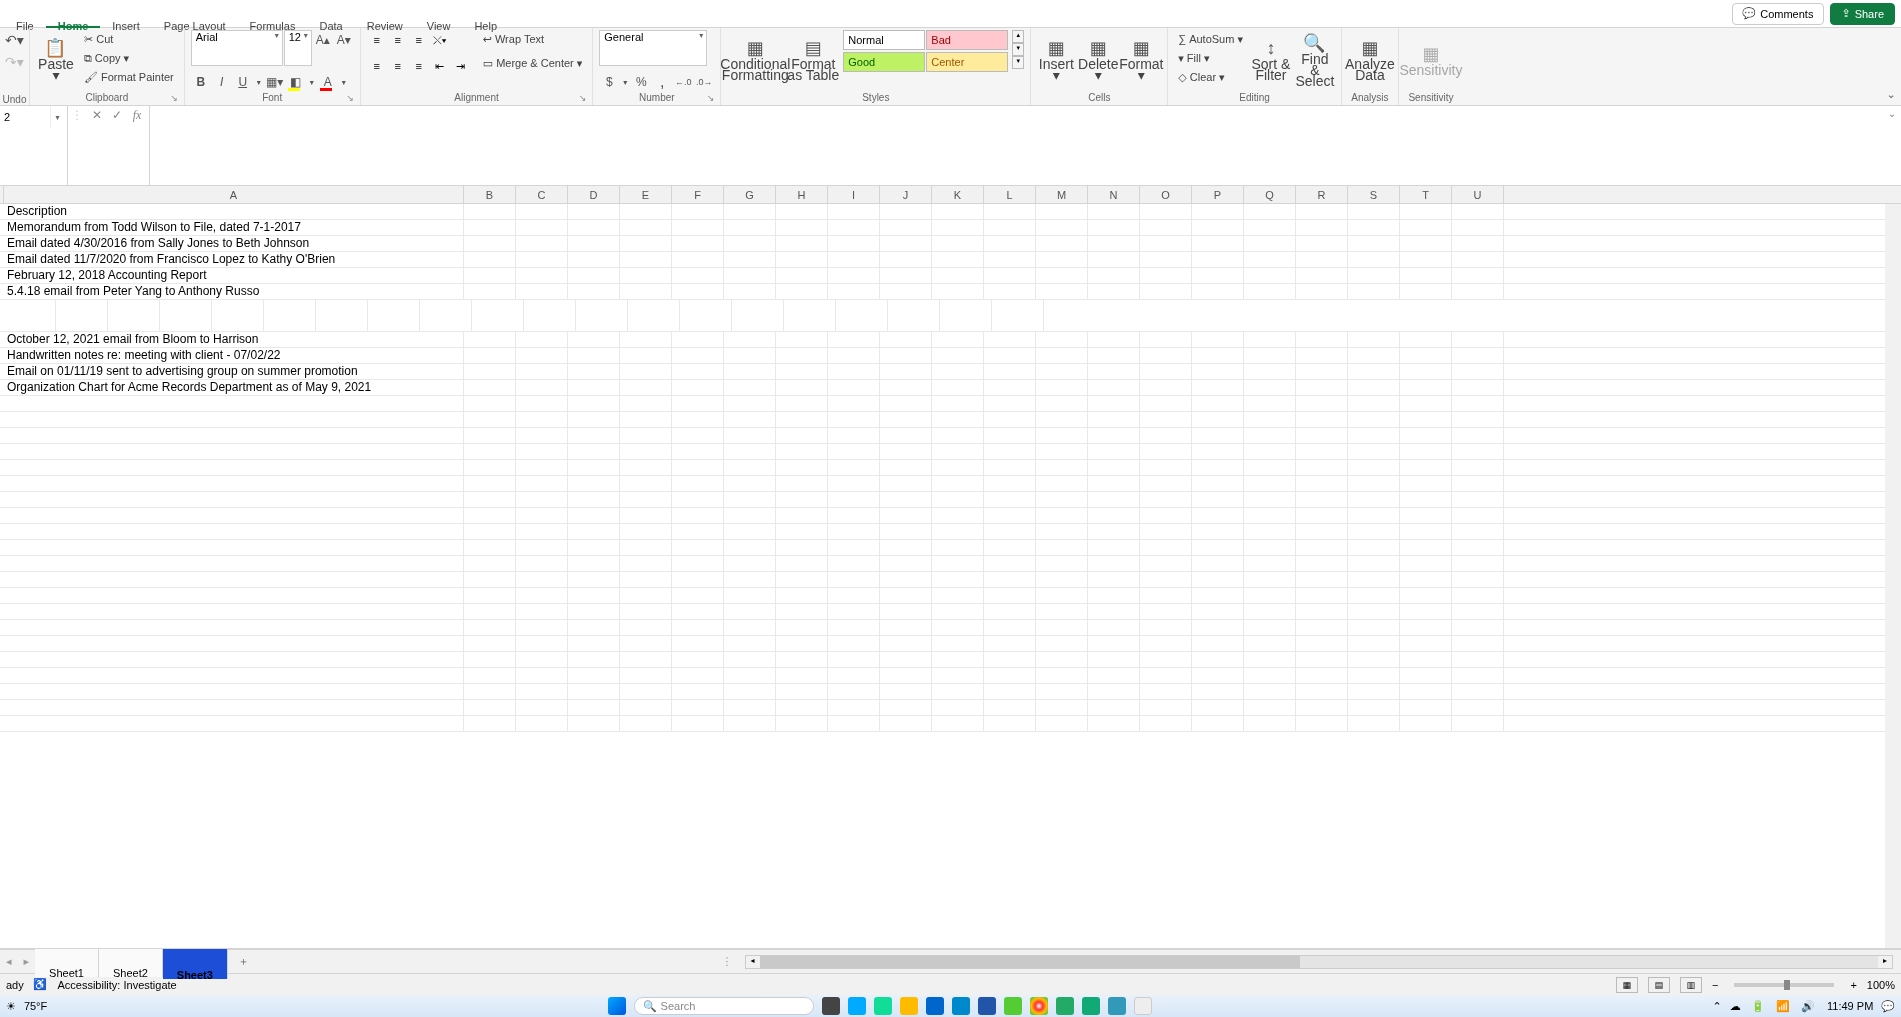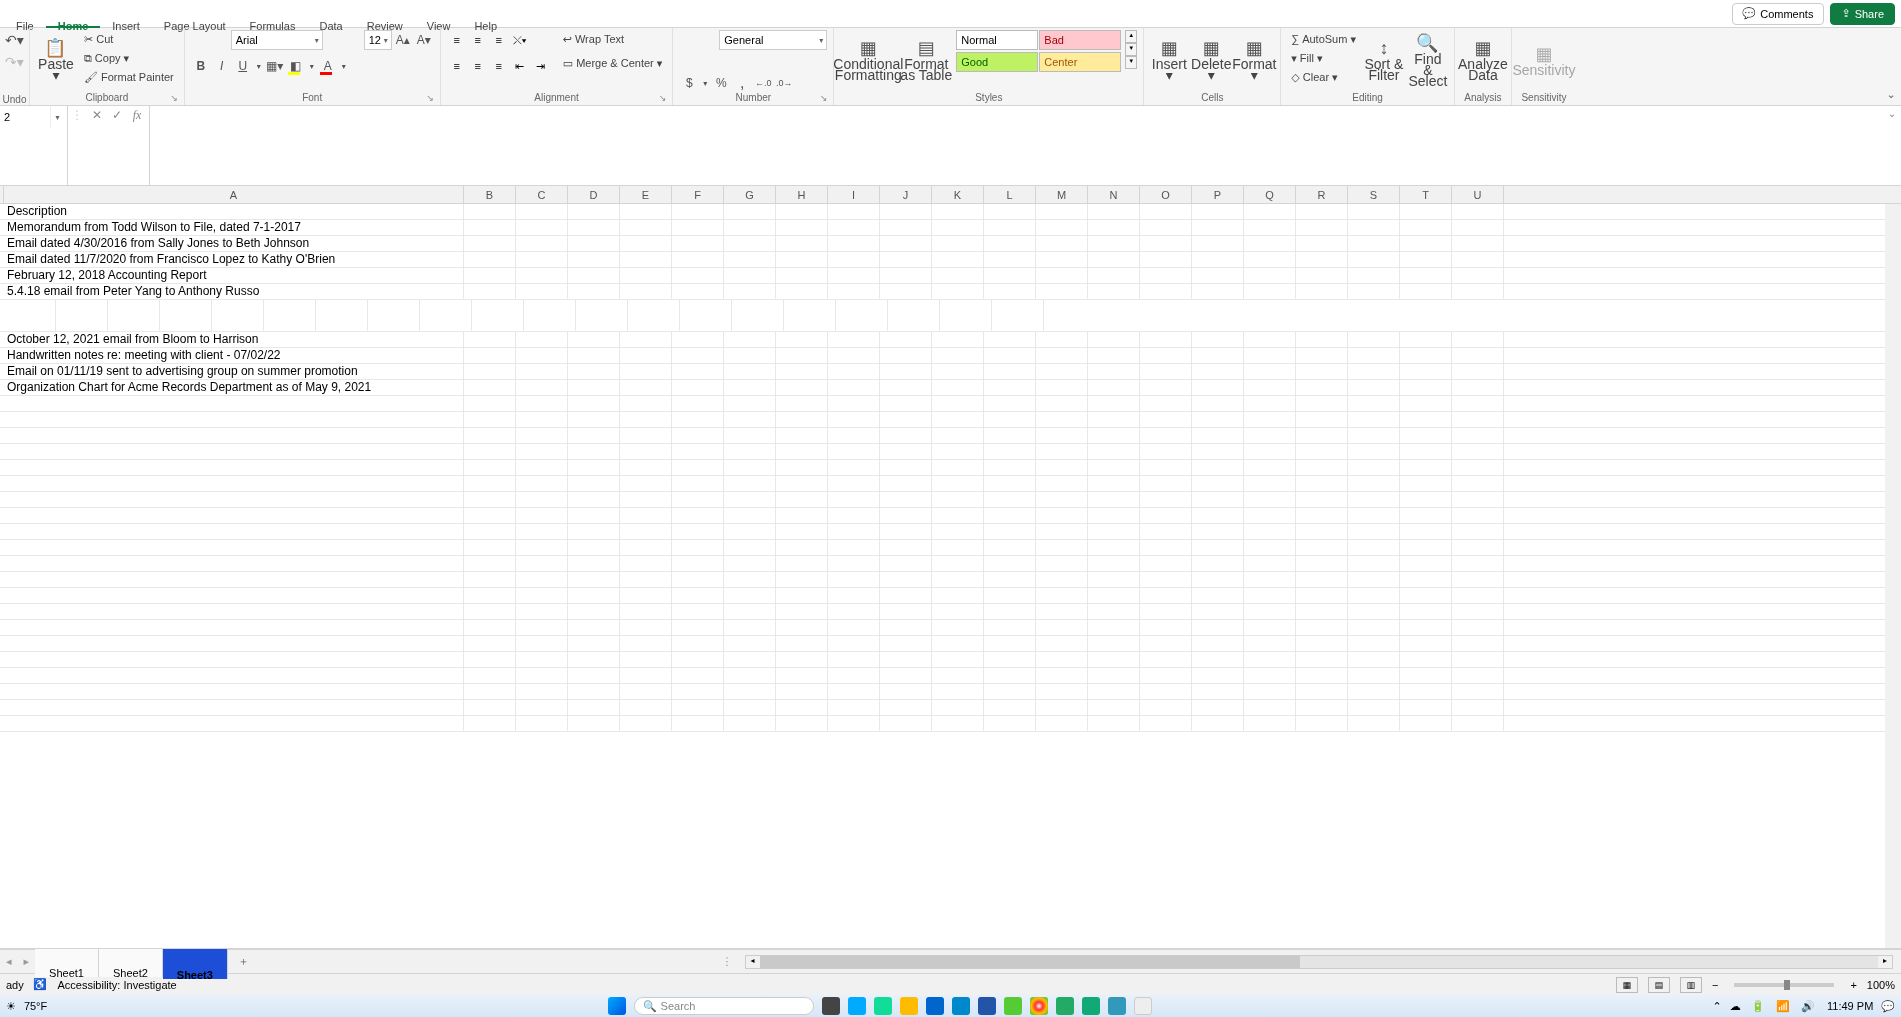--- a/index.html
+++ b/index.html
@@ -21,21 +21,21 @@
 .group .body { display: flex; align-items: flex-start; gap: 4px; height: 60px; }
 .group .label { font-size: 10px; color: #666; text-align: center; padding: 1px 0 2px; position: relative; }
 .group .label .launcher { position: absolute; right: 0; bottom: 2px; font-size: 9px; color: #888; cursor: pointer; }
 .bigbtn { display: flex; flex-direction: column; align-items: center; justify-content: center; width: 40px; height: 58px; cursor: pointer; }
 .bigbtn .ic { font-size: 18px; color: #555; }
 .bigbtn .lbl { font-size: 14px; text-align: center; line-height: 11px; color: #444; }
 .smbtn { height: 18px; display: flex; align-items: center; gap: 3px; padding: 0 4px; cursor: pointer; font-size: 11px; color: #444; }
 .stack { display: flex; flex-direction: column; gap: 1px; }
 .iconsq { width: 20px; height: 20px; display: inline-flex; align-items: center; justify-content: center; color: #555; cursor: pointer; font-size: 12px; }
 .rowbtns { display: flex; gap: 1px; }
-.select { height: 20px; border: 1px solid #ccc; background: #fff; font-size: 11px; padding: 0 16px 0 4px; position: relative; cursor: pointer; display: inline-flex; align-items: center; margin-left: 40px; }
+.select { height: 36px; border: 1px solid #ccc; background: #fff; font-size: 11px; padding: 0 16px 0 4px; position: relative; cursor: pointer; display: inline-flex; align-items: flex-start; }
 .select .arr { position: absolute; right: 3px; font-size: 8px; color: #666; }
 .fontname { width: 92px; }
 .fontsize { width: 28px; }
 .numfmt { width: 108px; }
 .align-ic { width: 20px; height: 20px; border: 1px solid transparent; display: inline-flex; align-items: center; justify-content: center; }
 .stylecell { width: 82px; height: 20px; border: 1px solid #bbb; font-size: 11px; display: flex; align-items: center; padding: 0 4px; cursor: pointer; }
 .normal-s { background: #fff; }
 .bad-s { background: #ffc7ce; color: #9c0006; }
 .good-s { background: #bef264; color: #006100; }
 .neutral-s { background: #ffeb9c; color: #9c5700; }
@@ -196,21 +196,21 @@
             <span>Wrap Text</span>
           </div>
         <div class="smbtn"><span>▭</span><span>Merge &amp; Center</span> ▾</div>
       </div>
     </div>
     <div class="label"><span>Alignment</span><span class="launcher">↘</span></div>
   </div>
 
   <div class="group">
     <div class="body">
-        <div class="stack" style="gap:23px">
+        <div class="stack" style="gap:6px">
       <div class="select numfmt">
             <span>General</span>
             <span class="arr">▾</span>
           </div>
       <div class="rowbtns">
         <span class="iconsq">$</span>
             <span class="iconsq" style="width:10px;font-size:8px">▾</span>
         <span class="iconsq">%</span>
         <span class="iconsq" style="font-size:16px">,</span>
         <span class="iconsq" style="font-size:9px">←.0</span>

